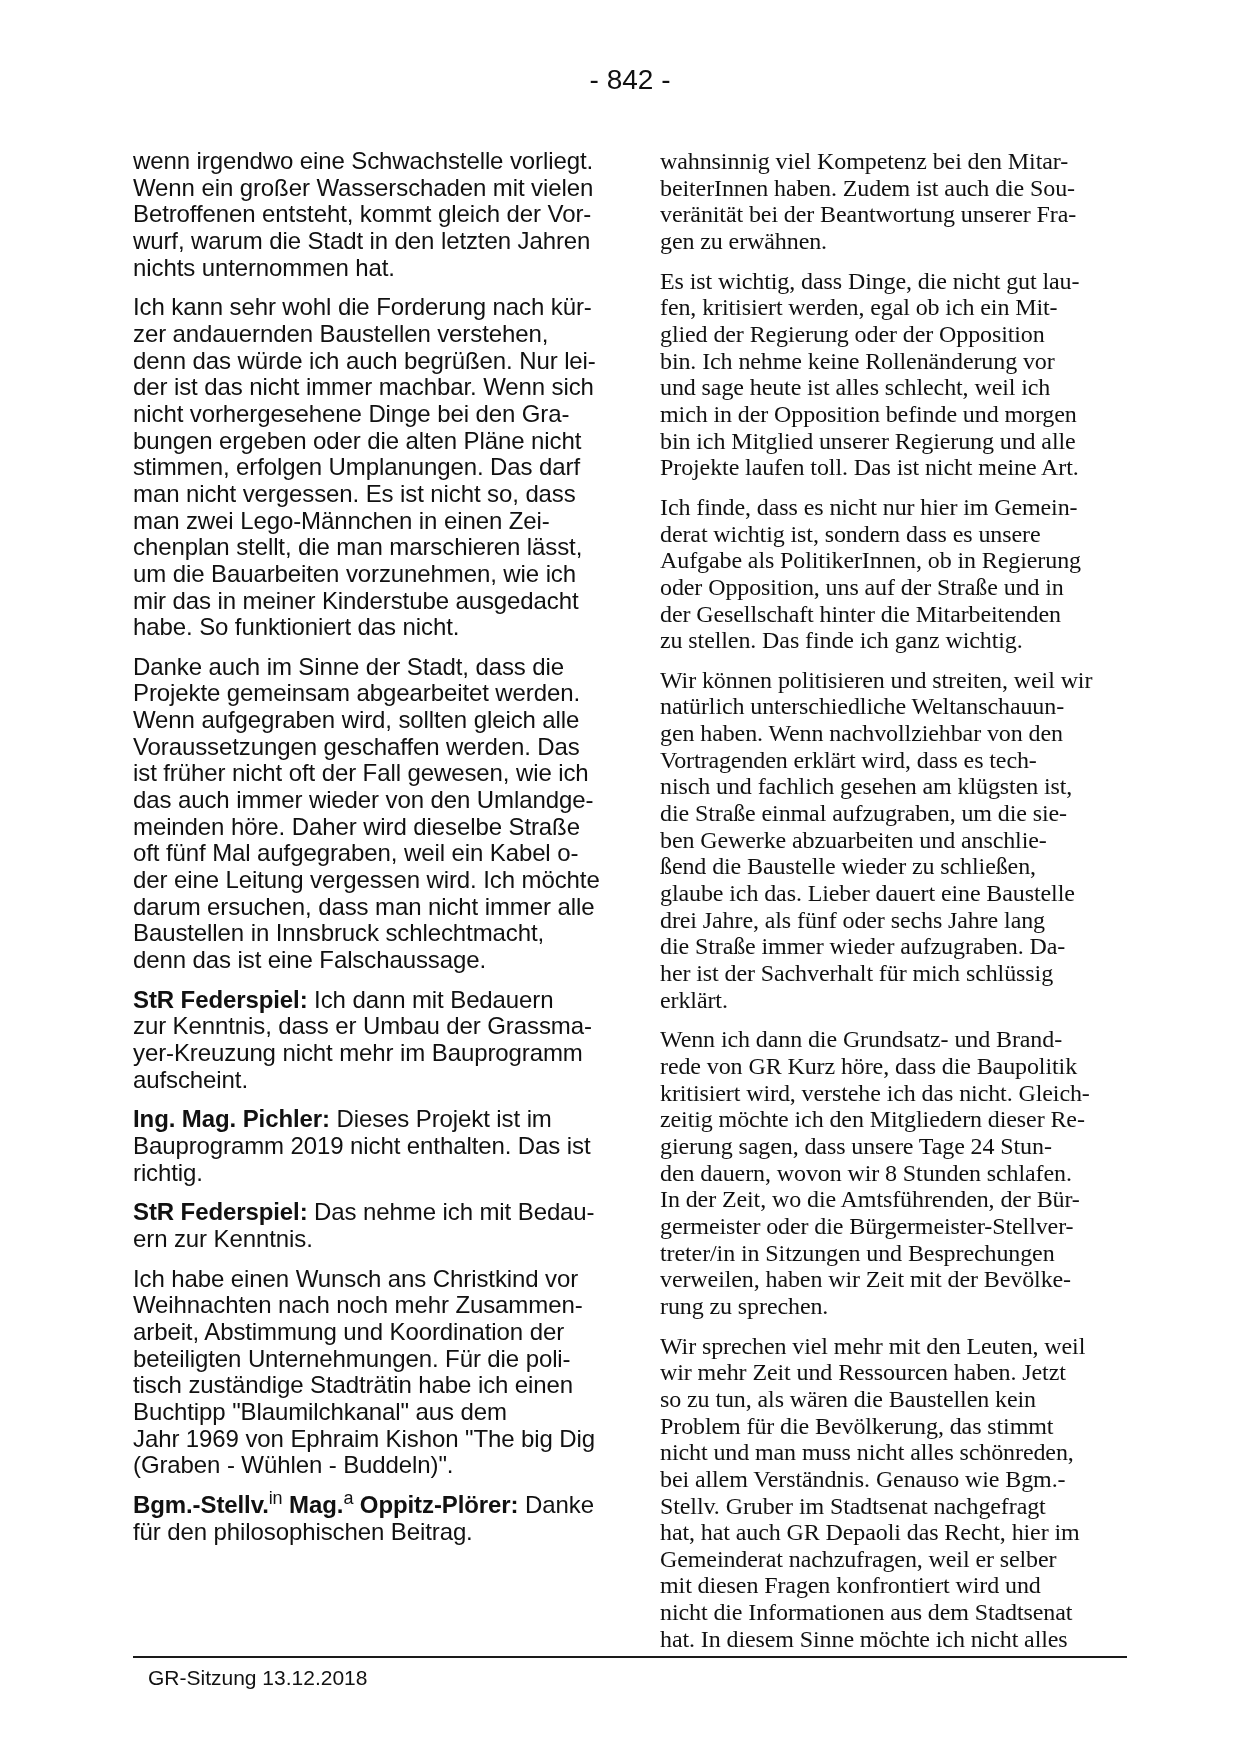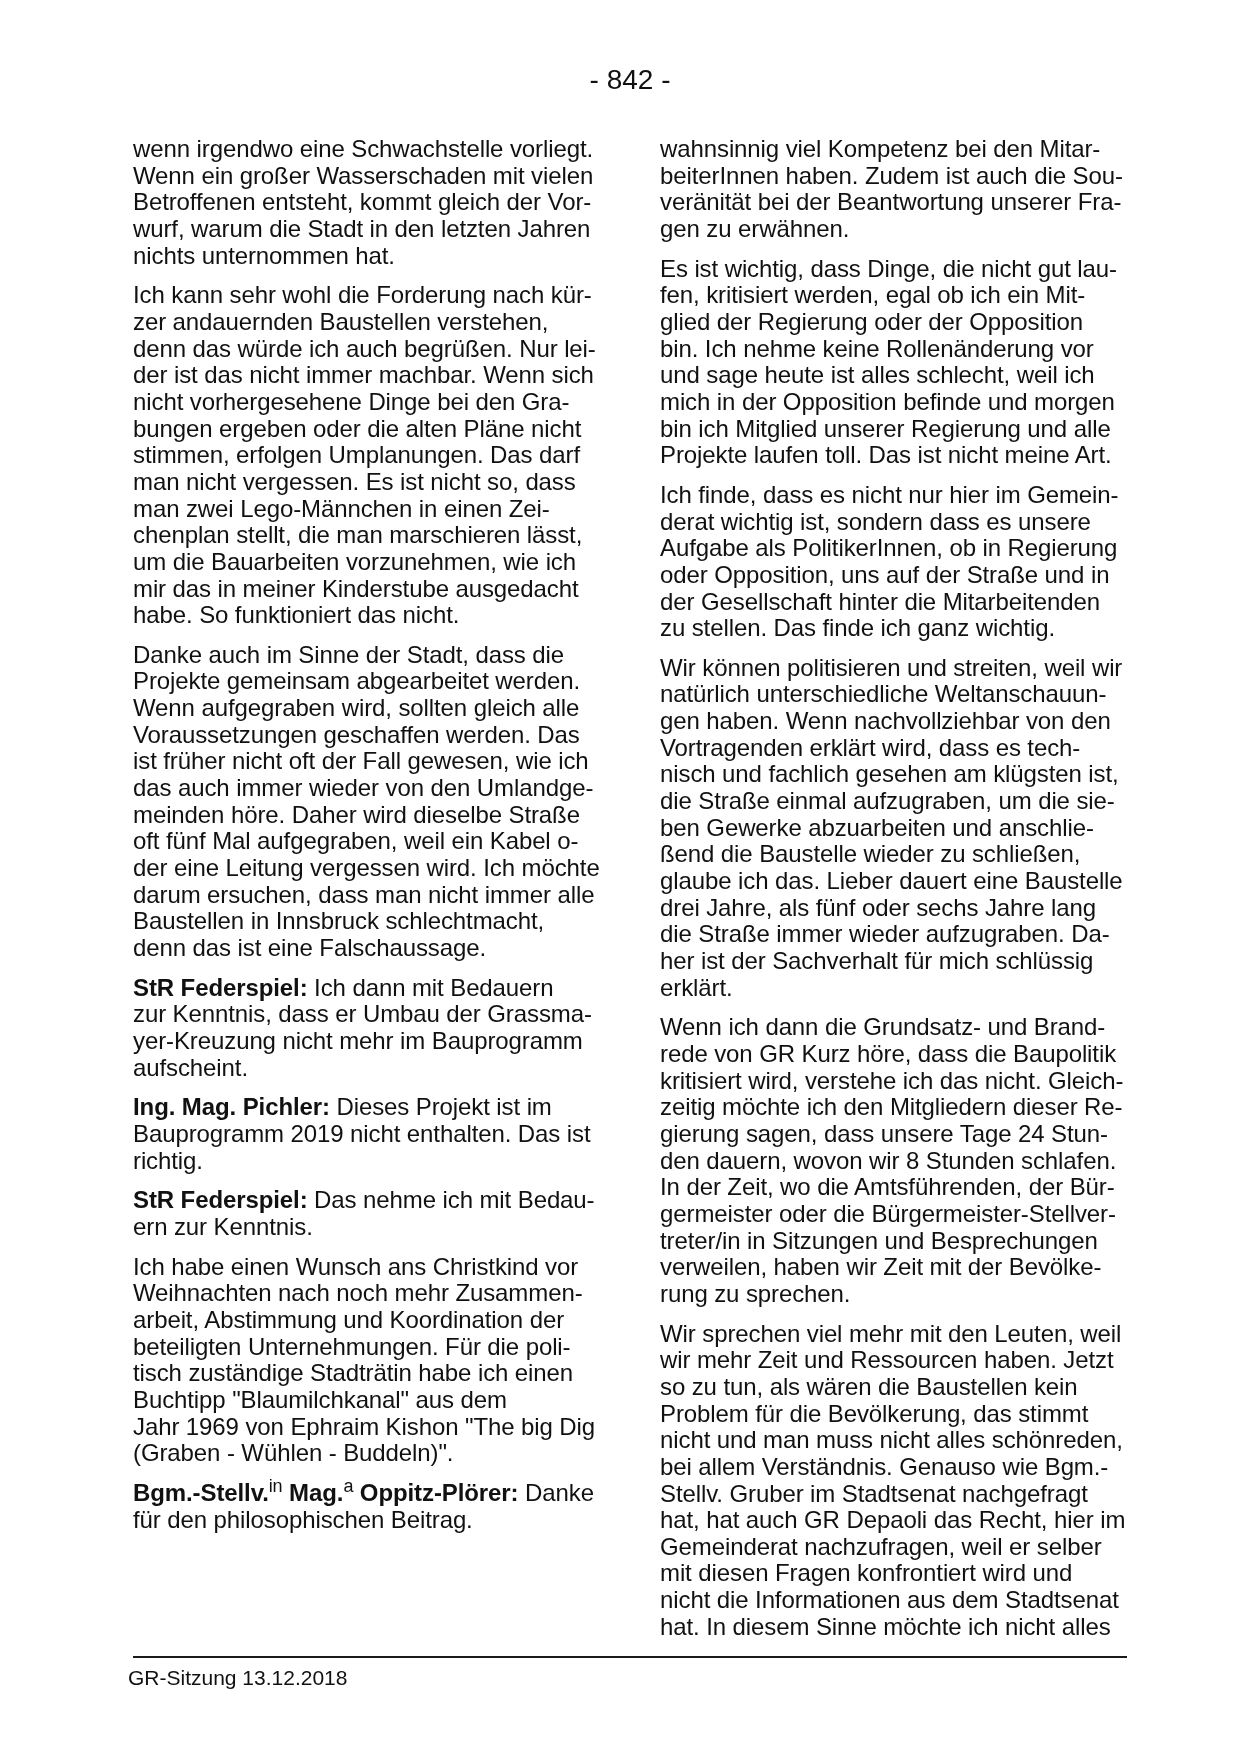--- a/index.html
+++ b/index.html
@@ -21,28 +21,28 @@
     top: 66px;
     left: 133px;
     width: 994px;
     text-align: center;
     font-size: 28px;
     line-height: 27px;
     white-space: pre;
   }
   .col {
     position: absolute;
-    top: 136px;
+    top: 148px;
     width: 470px;
     font-size: 24px;
     line-height: 26.65px;
     letter-spacing: -0.1px;
   }
   .col-left  { left: 133px; }
-  .col-right { left: 660px; }
+  .col-right { left: 660px; font-family: Liberation Serif, serif; }
   .col p {
     margin: 0 0 13px 0;
     white-space: pre;
   }
   .col p b { font-weight: bold; }
   sup.sc {
     font-size: 18px;
     font-weight: normal;
     vertical-align: super;
     line-height: 0;
@@ -51,21 +51,21 @@
     position: absolute;
     top: 1656px;
     left: 133px;
     width: 994px;
     height: 2px;
     background: #1a1a1a;
   }
   .footer-text {
     position: absolute;
     top: 1666px;
-    left: 128px;
+    left: 148px;
     font-size: 21px;
     line-height: 24px;
     white-space: pre;
   }
 </style>
 </head>
 <body>
 
 <div class="page">
 

